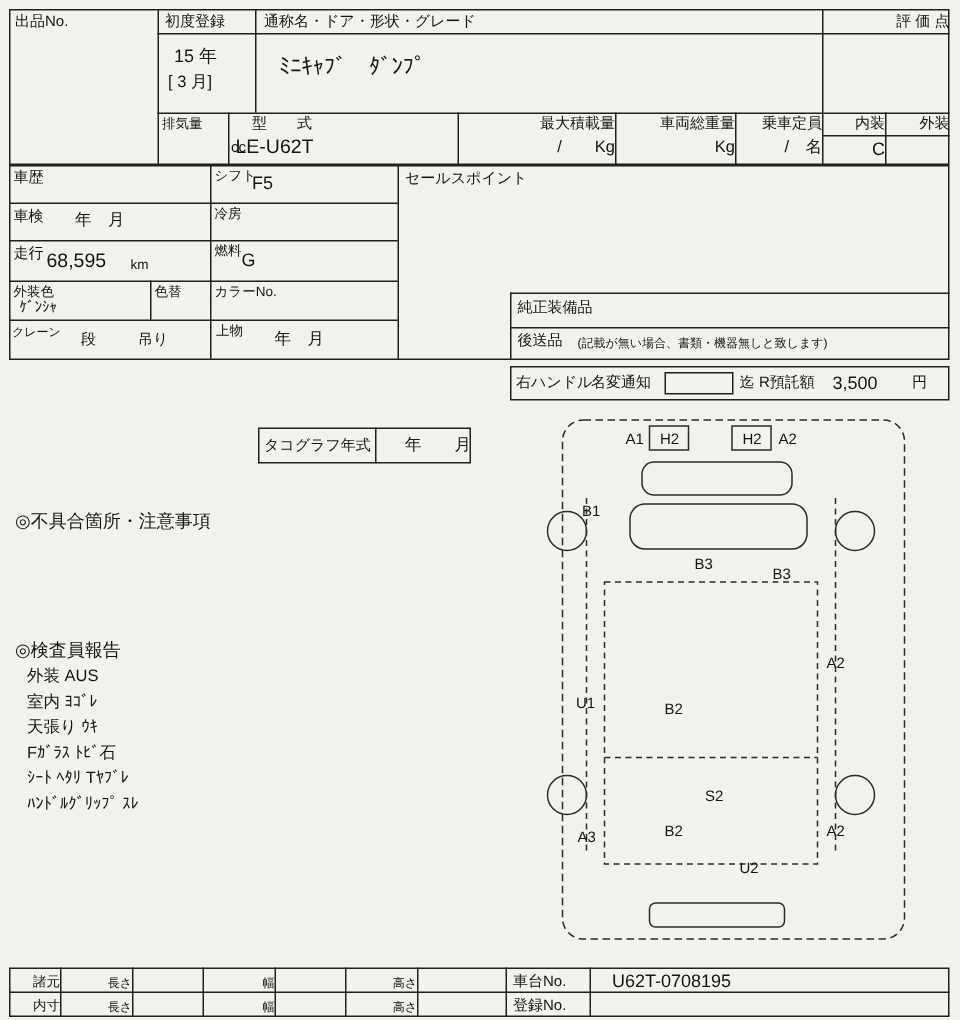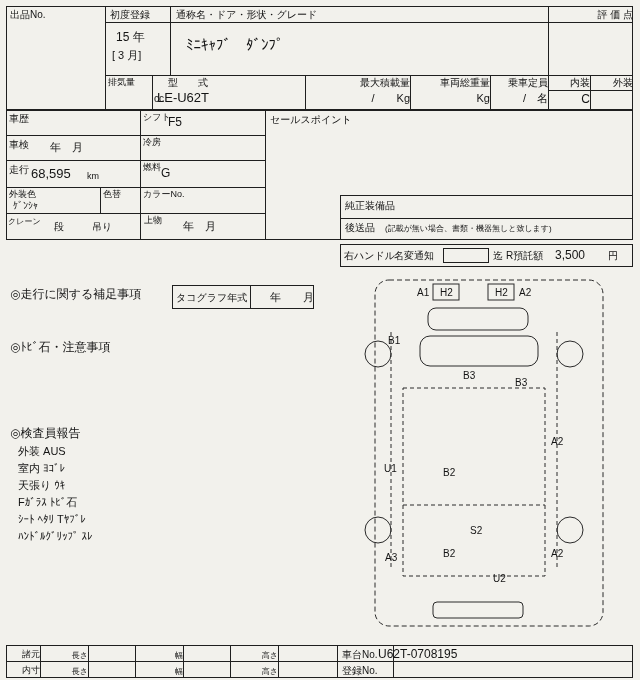--- a/index.html
+++ b/index.html
@@ -102,27 +102,26 @@
 
   <div class="box" style="left:340px;top:244px;width:293px;height:23px"></div>
   <span class="t f10" style="left:344px;top:250px">右ハンドル</span>
   <span class="t f10" style="left:394px;top:250px">名変通知</span>
   <div class="box" style="left:443px;top:248px;width:46px;height:15px"></div>
   <span class="t f10" style="left:493px;top:250px">迄</span>
   <span class="t f10" style="left:506px;top:250px">R預託額</span>
   <span class="t f12" style="left:555px;top:249px;width:48px;">3,500</span>
   <span class="t f10" style="left:608px;top:250px">円</span>
 
-  <span class="t f12" style="left:10px;top:288px">◎走行に関する補足事項</span>
   <div class="box" style="left:172px;top:285px;width:142px;height:24px"></div>
   <div class="vl" style="left:250px;top:285px;height:24px"></div>
   <span class="t f10" style="left:176px;top:292px">タコグラフ年式</span>
   <span class="t f11 ctr" style="left:250px;top:291px;width:64px">年　　月</span>
 
-  <span class="t f12" style="left:10px;top:341px">◎ﾄﾋﾞ石・注意事項</span>
+  <span class="t f12" style="left:10px;top:341px">◎不具合箇所・注意事項</span>
   <span class="t f12" style="left:10px;top:427px">◎検査員報告</span>
   <span class="t f11" style="left:18px;top:445px">外装 AUS</span>
   <span class="t f11" style="left:18px;top:462px">室内 ﾖｺﾞﾚ</span>
   <span class="t f11" style="left:18px;top:479px">天張り ｳｷ</span>
   <span class="t f11" style="left:18px;top:496px">Fｶﾞﾗｽ ﾄﾋﾞ石</span>
   <span class="t f11" style="left:18px;top:513px">ｼｰﾄ ﾍﾀﾘ Tﾔﾌﾞﾚ</span>
   <span class="t f11" style="left:18px;top:530px">ﾊﾝﾄﾞﾙｸﾞﾘｯﾌﾟ ｽﾚ</span>
 
   <svg style="position:absolute;left:345px;top:268px" width="288" height="372" viewBox="0 0 288 372">
     <g fill="none" stroke="#2a2a2a" stroke-width="1">
@@ -173,16 +172,16 @@
 
   <span class="t f9 ctr" style="left:6px;top:649px;width:34px">諸元</span>
   <span class="t f8 ctr" style="left:40px;top:651px;width:48px">長さ</span>
   <span class="t f8 ctr" style="left:135px;top:651px;width:48px">幅</span>
   <span class="t f8 ctr" style="left:230px;top:651px;width:48px">高さ</span>
   <span class="t f9 ctr" style="left:6px;top:665px;width:34px">内寸</span>
   <span class="t f8 ctr" style="left:40px;top:667px;width:48px">長さ</span>
   <span class="t f8 ctr" style="left:135px;top:667px;width:48px">幅</span>
   <span class="t f8 ctr" style="left:230px;top:667px;width:48px">高さ</span>
   <span class="t f10" style="left:342px;top:649px">車台No.</span>
-  <span class="t f12" style="left:378px;top:648px">U62T-0708195</span>
+  <span class="t f12" style="left:408px;top:648px">U62T-0708195</span>
   <span class="t f10" style="left:342px;top:665px">登録No.</span>
 
 </div>
 
 </body></html>

